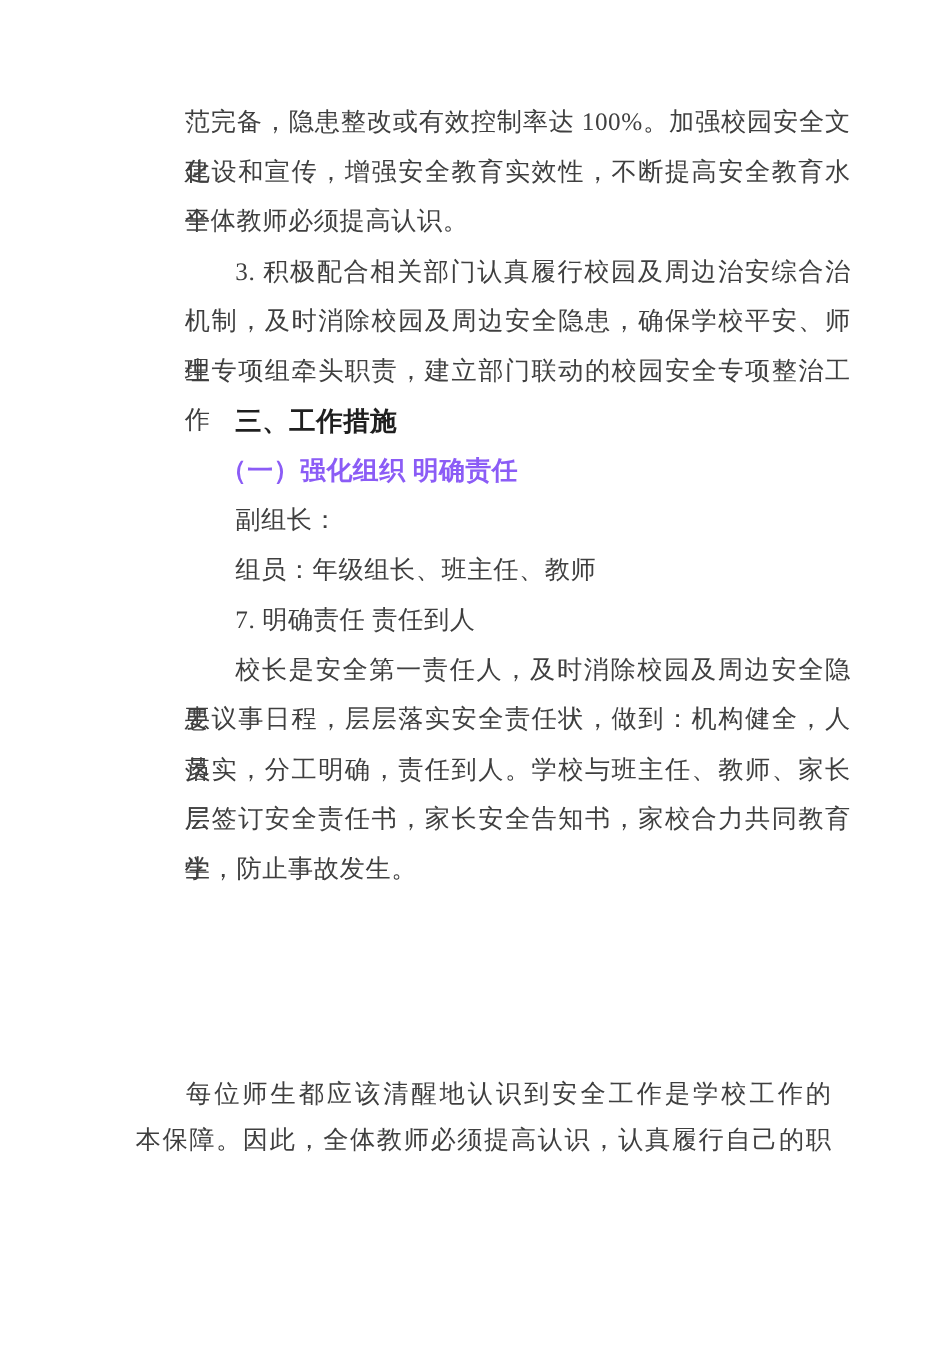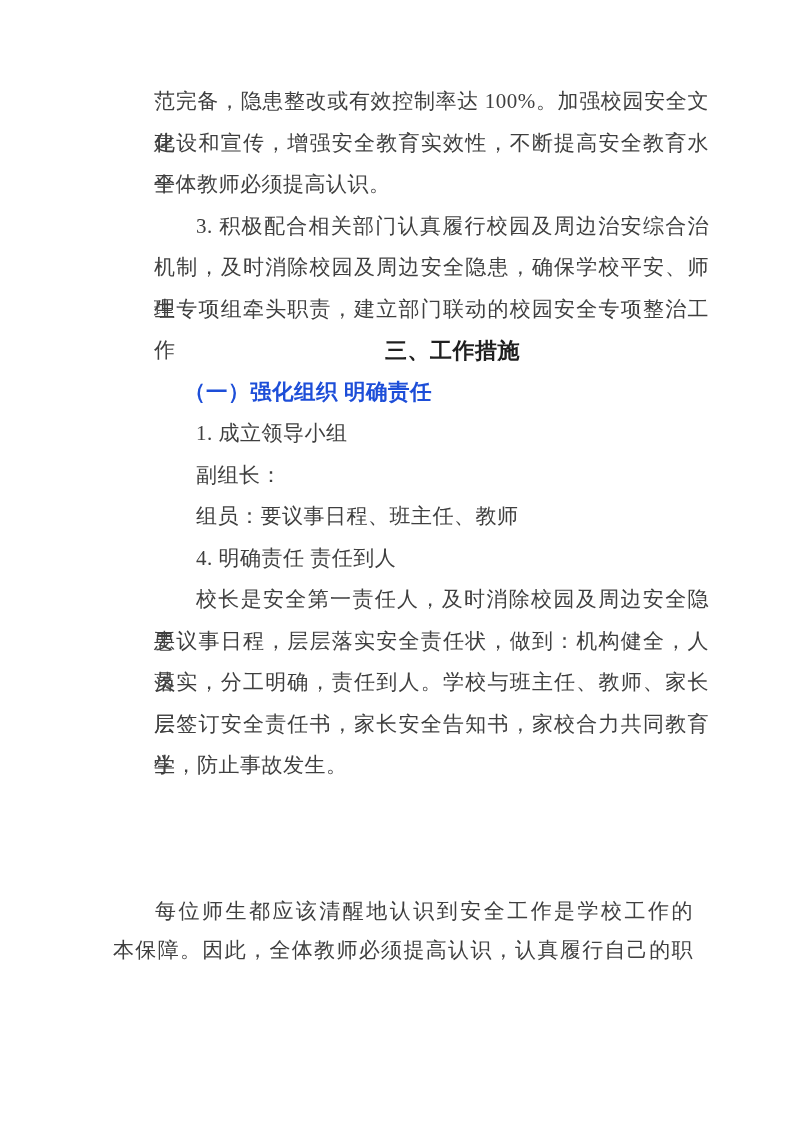--- a/index.html
+++ b/index.html
@@ -49,45 +49,43 @@
   }
   
   .indent {
     text-indent: 42px;
   }
   .h1 {
     font-family: "Liberation Sans", "DejaVu Sans", sans-serif;
     font-weight: bold;
     color: #1f1f1f;
     font-size: 22px;
-    text-align: center;
   }
   .h2 {
     font-weight: bold;
-    color: #1d4ed8;
+    color: #8b5cf6;
     font-size: 21.5px;
     text-indent: 30px;
   }
 </style>
 </head>
 <body>
 
 <div class="doc-block-a">
   <div class="line j">范完备，隐患整改或有效控制率达 100%。加强校园安全文化</div>
   <div class="line j">建设和宣传，增强安全教育实效性，不断提高安全教育水平</div>
   <div class="line">全体教师必须提高认识。</div>
   <div class="line j indent">3. 积极配合相关部门认真履行校园及周边治安综合治</div>
   <div class="line j">机制，及时消除校园及周边安全隐患，确保学校平安、师生</div>
   <div class="line j">理专项组牵头职责，建立部门联动的校园安全专项整治工作</div>
   <div class="line h1 indent">三、工作措施</div>
   <div class="line h2">（一）强化组织 明确责任</div>
-  <div class="line indent">1. 成立领导小组</div>
   <div class="line indent">副组长：</div>
-  <div class="line indent">组员：要议事日程、班主任、教师</div>
-  <div class="line indent">4. 明确责任 责任到人</div>
+  <div class="line indent">组员：年级组长、班主任、教师</div>
+  <div class="line indent">7. 明确责任 责任到人</div>
   <div class="line j indent">校长是安全第一责任人，及时消除校园及周边安全隐患</div>
   <div class="line j">要议事日程，层层落实安全责任状，做到：机构健全，人员</div>
   <div class="line j">落实，分工明确，责任到人。学校与班主任、教师、家长层</div>
   <div class="line j">层签订安全责任书，家长安全告知书，家校合力共同教育学</div>
   <div class="line">生，防止事故发生。</div>
 </div>
 
 <div class="doc-block-b">
   <div class="line j indent">每位师生都应该清醒地认识到安全工作是学校工作的</div>
   <div class="line j">本保障。因此，全体教师必须提高认识，认真履行自己的职</div>

